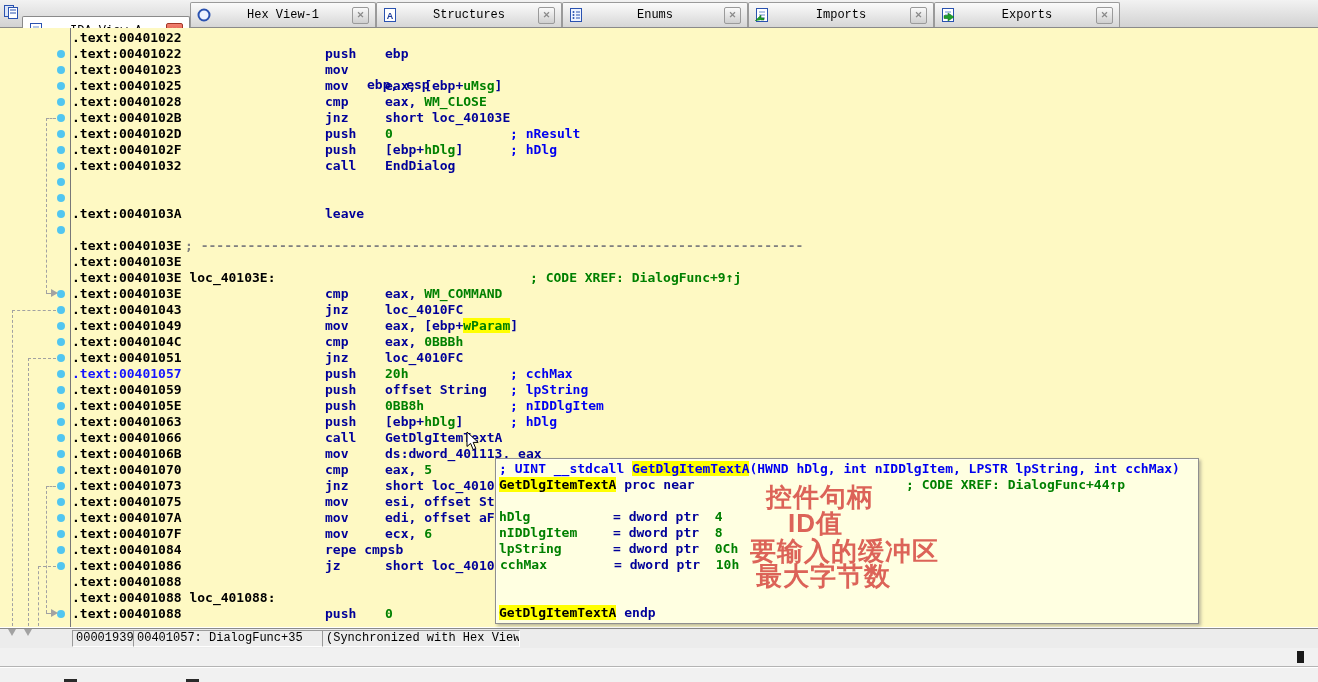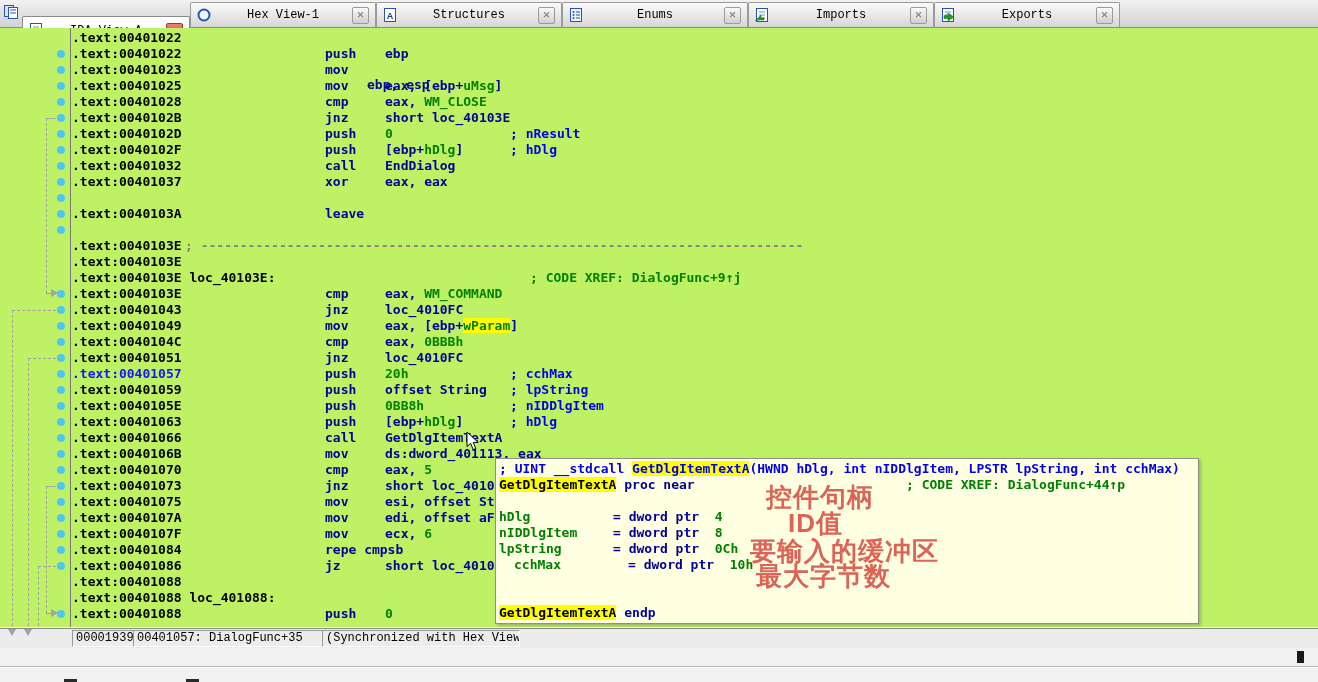--- a/index.html
+++ b/index.html
@@ -17,21 +17,21 @@
   .tab-label{position:absolute;left:0;right:0;top:5px;text-align:center;
              font:12px "Liberation Mono",monospace;color:#000;white-space:nowrap;}
   .tab.active .tab-label{top:7px;}
   .tab-icon{position:absolute;left:5px;top:4px;width:16px;height:16px;}
   .tab.active .tab-icon{top:5px;}
   .tab-close{position:absolute;right:6px;top:4px;width:15px;height:15px;border:1px solid #9a9a9a;
              border-radius:2px;background:linear-gradient(#fafafa,#cfcfcf);
              font:bold 9px "Liberation Sans",sans-serif;color:#8a8a8a;text-align:center;line-height:14px;}
   .tab.active .tab-close{top:6px;background:linear-gradient(#f08070,#d8402e);border-color:#a23526;color:#fff;}
   
-  #listing{position:absolute;left:0;top:28px;width:1318px;height:599px;background:#bef264;}
+  #listing{position:absolute;left:0;top:28px;width:1318px;height:599px;background:#fef9c3;}
   #margin-sep{position:absolute;left:70px;top:0;width:1px;height:599px;background:#787878;}
   .mline{position:absolute;height:16px;line-height:16px;font:bold 13px "DejaVu Sans Mono",monospace;
          white-space:pre;}
   .run{position:absolute;top:0;white-space:pre;}
   .c-addr{color:#000;} .c-cur{color:#1414ff;} .c-ins{color:#000099;} .c-num{color:#008000;}
   .c-var{color:#008000;} .c-com{color:#0000f0;} .c-xref{color:#008000;} .c-gray{color:#808080;}
   .c-imp{color:#ff00ff;}
   .c-hlg{color:#008000;background:#ffff00;} .c-hlk{color:#000;background:#ffff00;}
   .c-hlb{color:#0000f0;background:#ffff00;}
   .dot{position:absolute;width:8px;height:8px;border-radius:50%;background:#52c6f0;}
@@ -140,21 +140,20 @@
     <div id="margin-sep"></div>
   <div class="mline" style="left: 0px; top: 2px; width: 100%;"><span class="run" style="left: 72px;"><span class="c-addr">.text:00401022</span></span></div>
       <div class="mline" style="left: 0px; top: 18px; width: 100%;"><span class="run" style="left: 72px;"><span class="c-addr">.text:00401022</span></span><span class="run" style="left: 325px;"><span class="c-ins">push</span></span><span class="run" style="left: 385px;"><span class="c-ins">ebp</span></span></div>
       <div class="mline" style="left: 0px; top: 34px; width: 100%;"><span class="run" style="left: 72px;"><span class="c-addr">.text:00401023</span></span><span class="run" style="left: 325px;"><span class="c-ins">mov</span></span><span class="run" style="left: 367px; margin-top: 15px;"><span class="c-ins">ebp, esp</span></span></div>
       <div class="mline" style="left: 0px; top: 50px; width: 100%;"><span class="run" style="left: 72px;"><span class="c-addr">.text:00401025</span></span><span class="run" style="left: 325px;"><span class="c-ins">mov</span></span><span class="run" style="left: 385px;"><span class="c-ins">eax, [ebp+</span><span class="c-var">uMsg</span><span class="c-ins">]</span></span></div>
       <div class="mline" style="left: 0px; top: 66px; width: 100%;"><span class="run" style="left: 72px;"><span class="c-addr">.text:00401028</span></span><span class="run" style="left: 325px;"><span class="c-ins">cmp</span></span><span class="run" style="left: 385px;"><span class="c-ins">eax, </span><span class="c-num">WM_CLOSE</span></span></div>
       <div class="mline" style="left: 0px; top: 82px; width: 100%;"><span class="run" style="left: 72px;"><span class="c-addr">.text:0040102B</span></span><span class="run" style="left: 325px;"><span class="c-ins">jnz</span></span><span class="run" style="left: 385px;"><span class="c-ins">short loc_40103E</span></span></div>
       <div class="mline" style="left: 0px; top: 98px; width: 100%;"><span class="run" style="left: 72px;"><span class="c-addr">.text:0040102D</span></span><span class="run" style="left: 325px;"><span class="c-ins">push</span></span><span class="run" style="left: 385px;"><span class="c-num">0</span></span><span class="run" style="left: 510px;"><span class="c-com">; nResult</span></span></div>
       <div class="mline" style="left: 0px; top: 114px; width: 100%;"><span class="run" style="left: 72px;"><span class="c-addr">.text:0040102F</span></span><span class="run" style="left: 325px;"><span class="c-ins">push</span></span><span class="run" style="left: 385px;"><span class="c-ins">[ebp+</span><span class="c-var">hDlg</span><span class="c-ins">]</span></span><span class="run" style="left: 510px;"><span class="c-com">; hDlg</span></span></div>
       <div class="mline" style="left: 0px; top: 130px; width: 100%;"><span class="run" style="left: 72px;"><span class="c-addr">.text:00401032</span></span><span class="run" style="left: 325px;"><span class="c-ins">call</span></span><span class="run" style="left: 385px;"><span class="c-ins">EndDialog</span></span></div>
-      <div class="mline" style="left: 0px; top: 146px; width: 100%;"><span class="run" style="left: 72px;"><span class="c-addr">.text:00401037</span></span><span class="run" style="left: 325px;"><span class="c-ins">xor</span></span><span class="run" style="left: 385px;"><span class="c-ins">eax, eax</span></span></div>
       <div class="mline" style="left: 0px; top: 178px; width: 100%;"><span class="run" style="left: 72px;"><span class="c-addr">.text:0040103A</span></span><span class="run" style="left: 325px;"><span class="c-ins">leave</span></span></div>
       <div class="mline" style="left: 0px; top: 210px; width: 100%;"><span class="run" style="left: 72px;"><span class="c-addr">.text:0040103E</span></span><span class="run" style="left: 185px;"><span class="c-gray">; -----------------------------------------------------------------------------</span></span></div>
       <div class="mline" style="left: 0px; top: 226px; width: 100%;"><span class="run" style="left: 72px;"><span class="c-addr">.text:0040103E</span></span></div>
       <div class="mline" style="left: 0px; top: 242px; width: 100%;"><span class="run" style="left: 72px;"><span class="c-addr">.text:0040103E loc_40103E:</span></span><span class="run" style="left: 530px;"><span class="c-xref">; CODE XREF: DialogFunc+9↑j</span></span></div>
       <div class="mline" style="left: 0px; top: 258px; width: 100%;"><span class="run" style="left: 72px;"><span class="c-addr">.text:0040103E</span></span><span class="run" style="left: 325px;"><span class="c-ins">cmp</span></span><span class="run" style="left: 385px;"><span class="c-ins">eax, </span><span class="c-num">WM_COMMAND</span></span></div>
       <div class="mline" style="left: 0px; top: 274px; width: 100%;"><span class="run" style="left: 72px;"><span class="c-addr">.text:00401043</span></span><span class="run" style="left: 325px;"><span class="c-ins">jnz</span></span><span class="run" style="left: 385px;"><span class="c-ins">loc_4010FC</span></span></div>
       <div class="mline" style="left: 0px; top: 290px; width: 100%;"><span class="run" style="left: 72px;"><span class="c-addr">.text:00401049</span></span><span class="run" style="left: 325px;"><span class="c-ins">mov</span></span><span class="run" style="left: 385px;"><span class="c-ins">eax, [ebp+</span><span class="c-hlg">wParam</span><span class="c-ins">]</span></span></div>
       <div class="mline" style="left: 0px; top: 306px; width: 100%;"><span class="run" style="left: 72px;"><span class="c-addr">.text:0040104C</span></span><span class="run" style="left: 325px;"><span class="c-ins">cmp</span></span><span class="run" style="left: 385px;"><span class="c-ins">eax, </span><span class="c-num">0BBBh</span></span></div>
       <div class="mline" style="left: 0px; top: 322px; width: 100%; text-align: center;"><span class="run" style="left: 72px;"><span class="c-addr">.text:00401051</span></span><span class="run" style="left: 325px;"><span class="c-ins">jnz</span></span><span class="run" style="left: 385px;"><span class="c-ins">loc_4010FC</span></span></div>
       <div class="mline" style="left: 0px; top: 338px; width: 100%;"><span class="run" style="left: 72px;"><span class="c-cur">.text:00401057</span></span><span class="run" style="left: 325px;"><span class="c-ins">push</span></span><span class="run" style="left: 385px;"><span class="c-num">20h</span></span><span class="run" style="left: 510px;"><span class="c-com">; cchMax</span></span></div>
@@ -219,21 +218,21 @@
       <div class="jarrow-r" style="left: 51px; top: 261px;"></div>
       <div class="jarrow-r" style="left: 51px; top: 581px;"></div>
     </div>
 
   <div id="popup">
       <div class="mline" style="left: 0px; top: 2px; width: 100%;"><span class="run" style="left: 3px;"><span class="c-com">; UINT __stdcall </span><span class="c-hlb">GetDlgItemTextA</span><span class="c-com">(HWND hDlg, int nIDDlgItem, LPSTR lpString, int cchMax)</span></span></div>
       <div class="mline" style="left: 0px; top: 18px; width: 100%;"><span class="run" style="left: 3px;"><span class="c-hlk">GetDlgItemTextA</span><span class="c-ins"> proc near</span></span><span class="run" style="left: 410px;"><span class="c-xref">; CODE XREF: DialogFunc+44↑p</span></span></div>
       <div class="mline" style="left: 0px; top: 50px; width: 100%;"><span class="run" style="left: 3px;"><span class="c-var">hDlg</span></span><span class="run" style="left: 117px;"><span class="c-ins">= dword ptr  </span><span class="c-num">4</span></span></div>
       <div class="mline" style="left: 0px; top: 66px; width: 100%;"><span class="run" style="left: 3px;"><span class="c-var">nIDDlgItem</span></span><span class="run" style="left: 117px;"><span class="c-ins">= dword ptr  </span><span class="c-num">8</span></span></div>
       <div class="mline" style="left: 0px; top: 82px; width: 100%;"><span class="run" style="left: 3px;"><span class="c-var">lpString</span></span><span class="run" style="left: 117px;"><span class="c-ins">= dword ptr  </span><span class="c-num">0Ch</span></span></div>
-      <div class="mline" style="left: 15px; top: 98px; width: 100%;"><span class="run" style="left: 3px;"><span class="c-var">cchMax</span></span><span class="run" style="left: 117px;"><span class="c-ins">= dword ptr  </span><span class="c-num">10h</span></span></div>
+      <div class="mline" style="left: 1px; top: 98px; width: 100%;"><span class="run" style="left: 3px;"><span class="c-var">cchMax</span></span><span class="run" style="left: 117px;"><span class="c-ins">= dword ptr  </span><span class="c-num">10h</span></span></div>
       <div class="mline" style="left: 0px; top: 146px; width: 100%;"><span class="run" style="left: 3px;"><span class="c-hlk">GetDlgItemTextA</span><span class="c-ins"> endp</span></span></div>
     </div>
 
   <svg id="cursor" width="15" height="21" viewBox="0 0 15 21">
     <polygon points="1,1 1,15.5 4.6,12.4 7.2,18.6 9.8,17.5 7.2,11.4 12.2,11.4" fill="#ffffff" stroke="#000000" stroke-width="1"></polygon>
   </svg>
 
   <div id="statusbar">
       <div class="sfield" style="left: 72px; width: 60px;">00001939</div>
       <div class="sfield" style="left: 133px; width: 188px;">00401057: DialogFunc+35</div>

